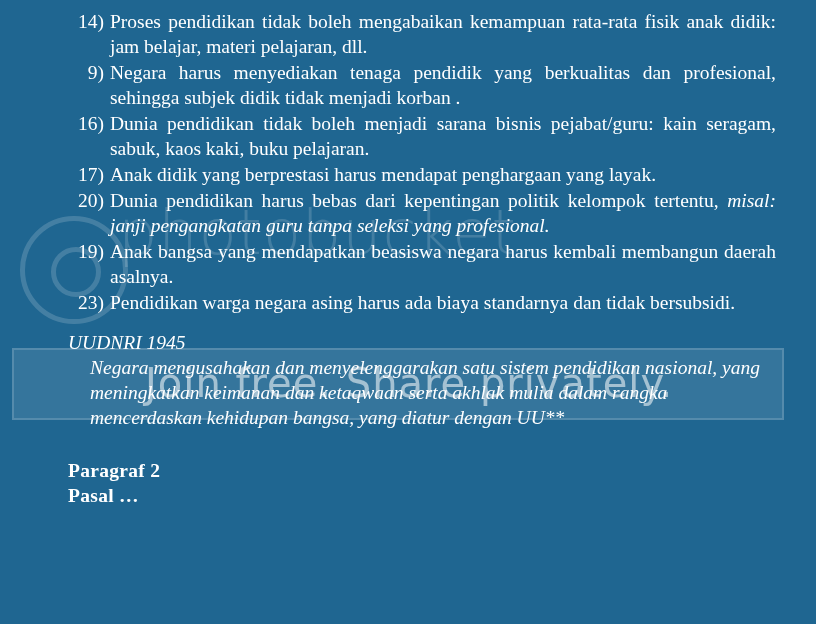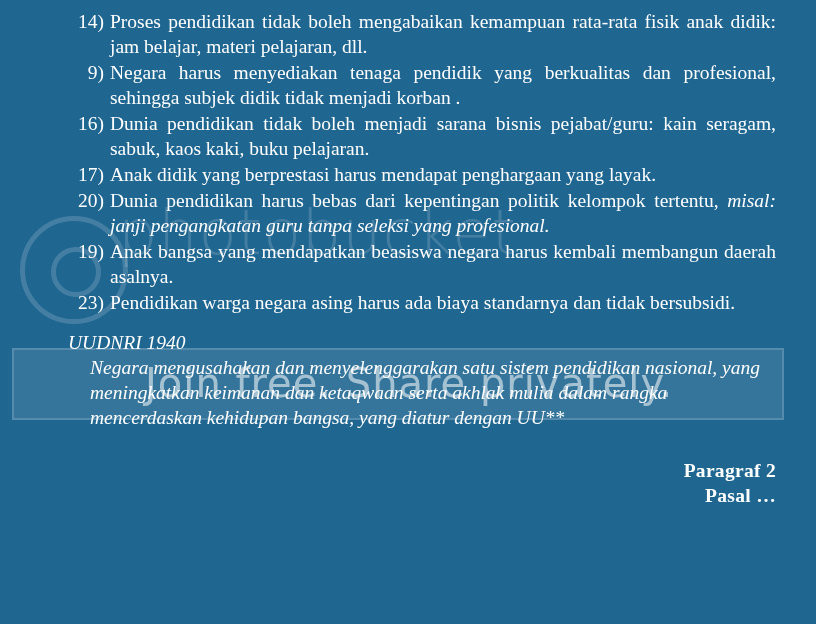--- a/index.html
+++ b/index.html
@@ -122,21 +122,21 @@
     padding-left: 2px;
     margin-left: 20px;
   }
   .section-title {
     font-style: italic;
     font-size: 19.5px;
     line-height: 25px;
   }
 
   .center-block {
-    text-align: right;
+    text-align: left;
     font-weight: bold;
     font-size: 19.5px;
     line-height: 25px;
     margin-top: 28px;
   }
   .center-block div {
     letter-spacing: 0.3px;
   }
 </style>
 </head>
@@ -179,21 +179,21 @@
       <span class="body">Anak  bangsa  yang  mendapatkan   beasiswa  negara  harus  kembali membangun  daerah asalnya.</span>
     </li>
     <li>
       <span class="num">23)</span>
       <span class="body">Pendidikan  warga negara asing harus ada biaya standarnya  dan tidak bersubsidi.</span>
     </li>
   </ol>
 
   <div class="spacer"></div>
 
-  <div class="section-title">UUDNRI 1940</div>
+  <div class="section-title">UUDNRI 1945</div>
   <div class="section-block">Negara mengusahakan dan menyelenggarakan satu sistem pendidikan nasional, yang  meningkatkan keimanan dan ketaqwaan serta akhlak mulia dalam rangka mencerdaskan kehidupan bangsa, yang diatur dengan UU**</div>
 
   <div class="center-block">
     <div>Paragraf 2</div>
     <div>Pasal …</div>
   </div>
 
 </div>
 
 </body></html>

